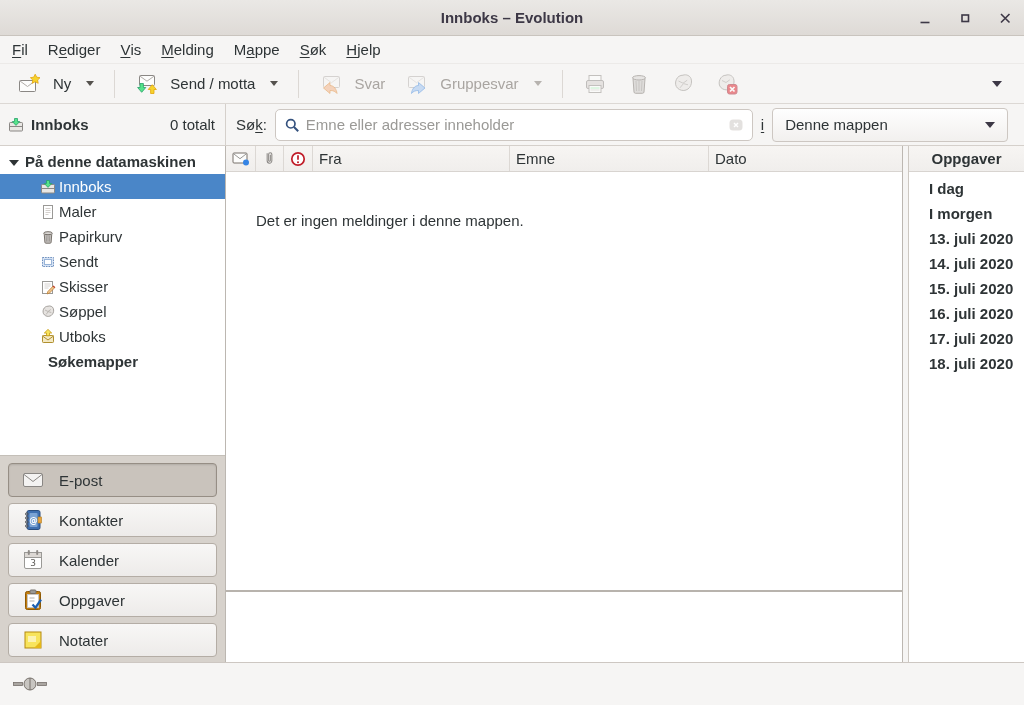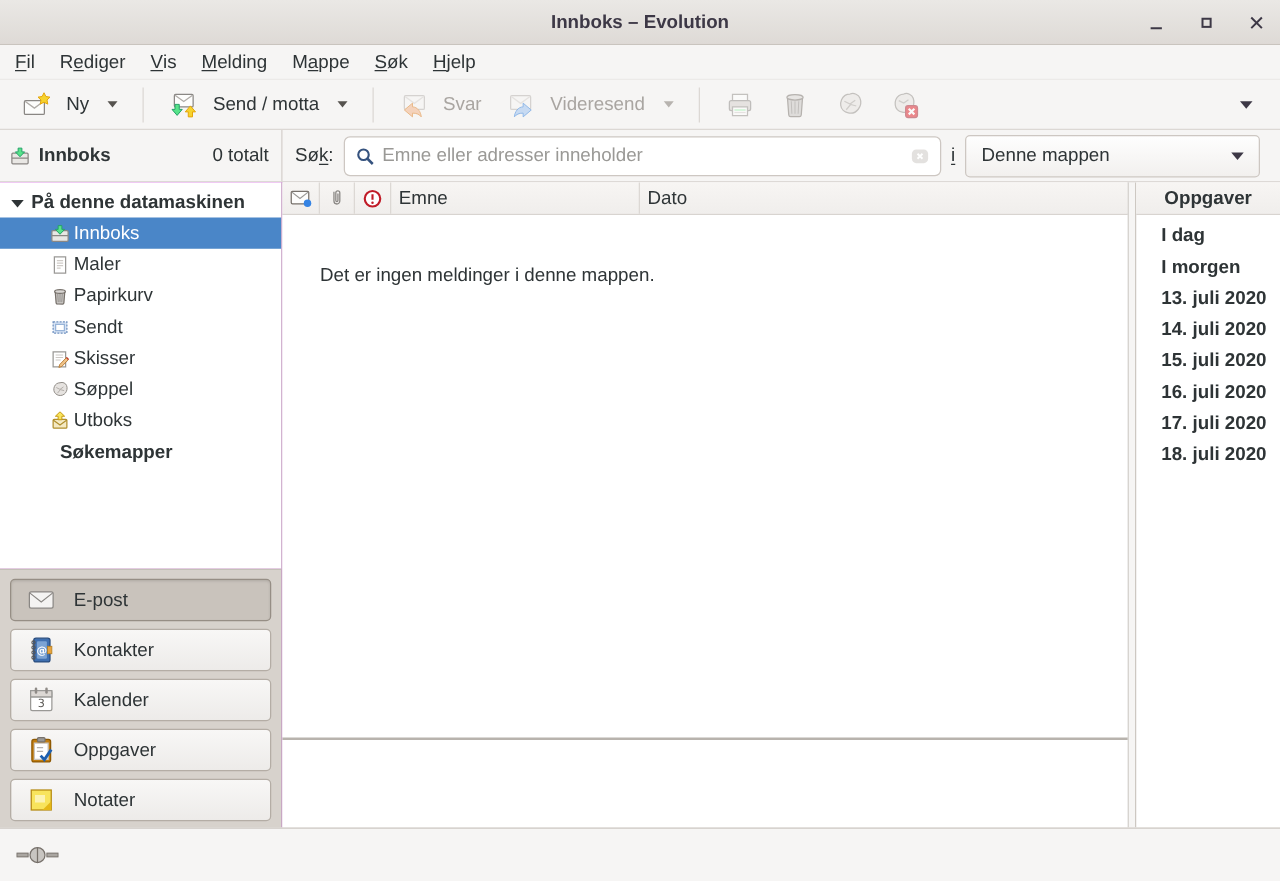--- a/index.html
+++ b/index.html
@@ -155,21 +155,21 @@
       <span class="tb-label">Svar</span>
     </div>
     <div class="tb-btn disabled">
       <span class="tb-icon">
         <svg viewBox="0 0 24 24" width="24" height="24">
             <rect x="3.5" y="4.5" width="16" height="11" rx="1" fill="#f7f6f5" stroke="#b5b1ad"></rect>
             <path d="M4 5.2 l7.5 5.5 L19 5.2" fill="none" stroke="#d5d1cd"></path>
             <path d="M13.5 13.5 v-3 L20 16 13.5 21.5 v-3 c-3.2 0-5.4.9-7 3 .3-4 3-8 7-8z" fill="#99c1f1" stroke="#1c71d8" stroke-width="0.7"></path>
           </svg>
       </span>
-      <span class="tb-label">Videresend</span>
+      <span class="tb-label">Gruppesvar</span>
       <span class="arrow"></span>
     </div>
     <span class="tb-sep"></span>
     <div class="tb-btn disabled">
       <span class="tb-icon">
         <svg viewBox="0 0 24 24" width="24" height="24">
             <rect x="6" y="3.5" width="12" height="5" fill="#fff" stroke="#928e89"></rect>
             <rect x="3.5" y="8.5" width="17" height="8" rx="1.5" fill="#d5d1cd" stroke="#8a8784"></rect>
             <rect x="6" y="13.5" width="12" height="7" fill="#fff" stroke="#928e89"></rect>
             <path d="M7.5 16 h9" stroke="#8ff0a4"></path>
@@ -410,20 +410,23 @@
         </div>
         <div class="col icon-col c-prio">
           <span style="display:flex">
             <svg viewBox="0 0 16 16" width="16" height="16">
                 <circle cx="8" cy="8" r="6.2" fill="#fff" stroke="#c01c28" stroke-width="1.7"></circle>
                 <path d="M8 4.3 v4.4" stroke="#c01c28" stroke-width="1.7"></path>
                 <circle cx="8" cy="11.2" r="1" fill="#c01c28"></circle>
               </svg>
           </span>
         </div>
+        <div class="col c-fra">
+            <span>Fra</span>
+          </div>
         <div class="col c-emne">
             <span>Emne</span>
           </div>
         <div class="col c-dato">
             <span>Dato</span>
           </div>
       </div>
       <div class="list">
         <span>Det er ingen meldinger i denne mappen.</span>
       </div>

